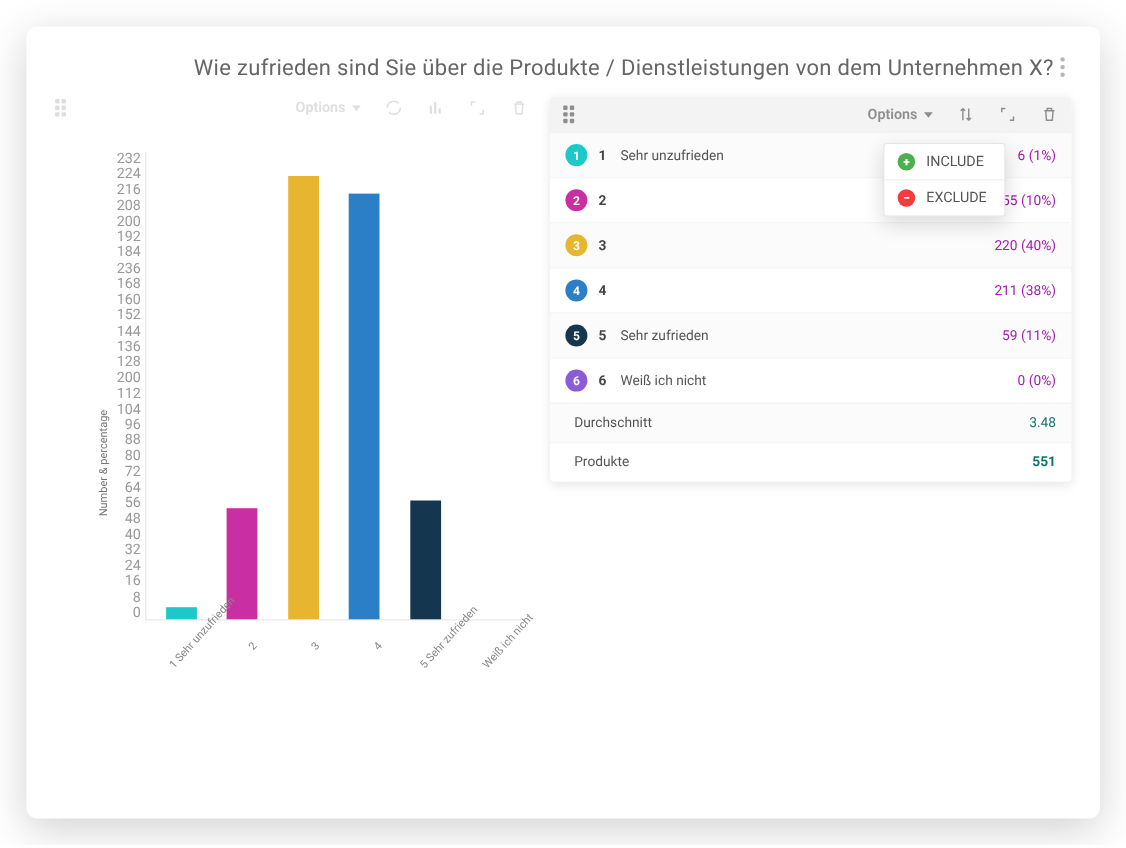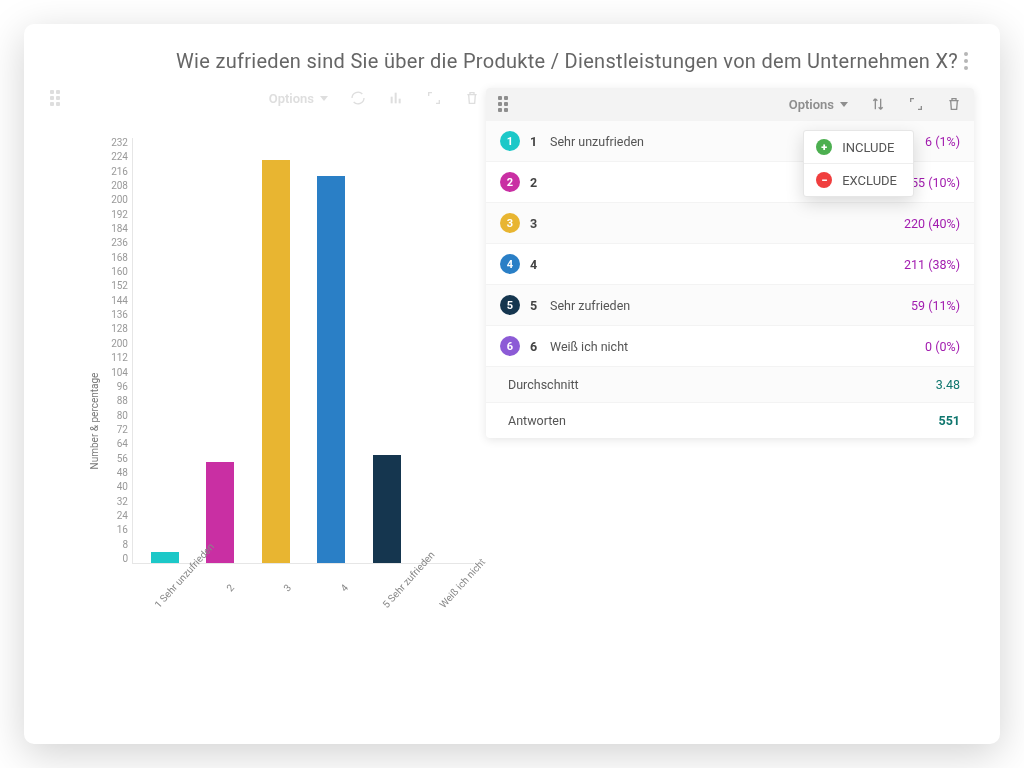--- a/index.html
+++ b/index.html
@@ -2,41 +2,41 @@
 <html><head>
 <meta charset="utf-8">
 <style>
   *{box-sizing:border-box;margin:0;padding:0;font-family:-apple-system,BlinkMacSystemFont,'Segoe UI',Roboto,Helvetica,Arial,sans-serif}
   body{background:#fff;padding:24px}
   .card{width:976px;height:720px;background:#fff;border-radius:10px;box-shadow:0 10px 40px rgba(0,0,0,.18);padding:22px 26px;position:relative}
   .card-header{display:flex;align-items:center;justify-content:flex-end;margin-bottom:12px}
   .card-header h1{font-size:20px;font-weight:400;color:#666;letter-spacing:.3px}
   .dots{display:flex;flex-direction:column;gap:3px;cursor:pointer;padding:6px}
   .dots span{width:4px;height:4px;background:#b6b6b6;border-radius:50%}
-  .panels{display:flex;gap:6px;height:calc(100% - 50px)}
+  .panels{display:flex;gap:20px;height:calc(100% - 50px)}
   .panel{position:relative}
   .panel-left{width:430px}
   .panel-right{flex:1}
 
   
   .tb{display:flex;align-items:center;gap:22px;padding:2px 0 8px;color:#dedede;font-size:13px}
   .tb.right{color:#8e8e8e}
   .tb .grip{width:12px;display:grid;grid-template-columns:repeat(2,4px);grid-auto-rows:4px;gap:2px}
   .tb .grip i{display:block;width:4px;height:4px;background:currentColor;border-radius:1px}
   .tb .sp{flex:1}
   .tb .opt{display:flex;gap:6px;align-items:center;font-weight:600}
   .chev{width:0;height:0;border-left:4px solid transparent;border-right:4px solid transparent;border-top:5px solid currentColor}
   .ic{width:16px;height:16px;position:relative}
   .ic svg{width:100%;height:100%;display:block}
 
   
   .chart-wrap{position:absolute;left:0;top:40px;bottom:0;right:0}
   .ylabel{position:absolute;left:-4px;top:50%;transform:translateY(-50%) rotate(-90deg);transform-origin:center;font-size:10px;color:#777;white-space:nowrap}
   .yaxis{position:absolute;left:42px;top:10px;width:36px;bottom:150px;display:flex;flex-direction:column;justify-content:space-between;align-items:flex-end}
-  .yaxis span{font-size:10px;color:#999;line-height:1}
+  .yaxis span{font-size:13px;color:#999;line-height:1}
   .plot{position:absolute;left:82px;right:6px;top:10px;bottom:150px;border-left:1px solid #e6e6e6;border-bottom:1px solid #e6e6e6;display:flex;align-items:flex-end;justify-content:space-around;padding:0 4px}
   .bar{width:28px}
   .xaxis{position:absolute;left:82px;right:6px;bottom:0;height:150px;display:flex;justify-content:space-around;padding-top:6px}
   .xaxis span{font-size:10px;color:#888;display:inline-block;transform:rotate(-48deg);transform-origin:top right;white-space:nowrap;text-align:right;width:28px;position:relative;top:12px;left:-4px}
 
   
   .table{background:#fff;border-radius:4px;box-shadow:0 2px 10px rgba(0,0,0,.1);position:relative}
   .table .tb{background:#f3f3f3;padding:8px 12px;border-radius:4px 4px 0 0}
   .row{display:flex;align-items:center;justify-content:space-between;padding:10px 14px;font-size:12.5px;color:#555;border-top:1px solid #f3f3f3}
   .row:nth-child(odd){background:#fbfbfb}
@@ -247,21 +247,21 @@
           </div>
         <div id="stats">
             <div class="row stat">
               <div class="left">
                 <span>Durchschnitt</span>
               </div>
               <span class="val">3.48</span>
             </div>
             <div class="row stat bold">
               <div class="left">
-                <span>Antworten</span>
+                <span>Produkte</span>
               </div>
               <span class="val">551</span>
             </div>
           </div>
 
         <div class="menu">
           <div class="mi">
             <span class="circ plus">+</span>
             <span>INCLUDE</span>
           </div>

